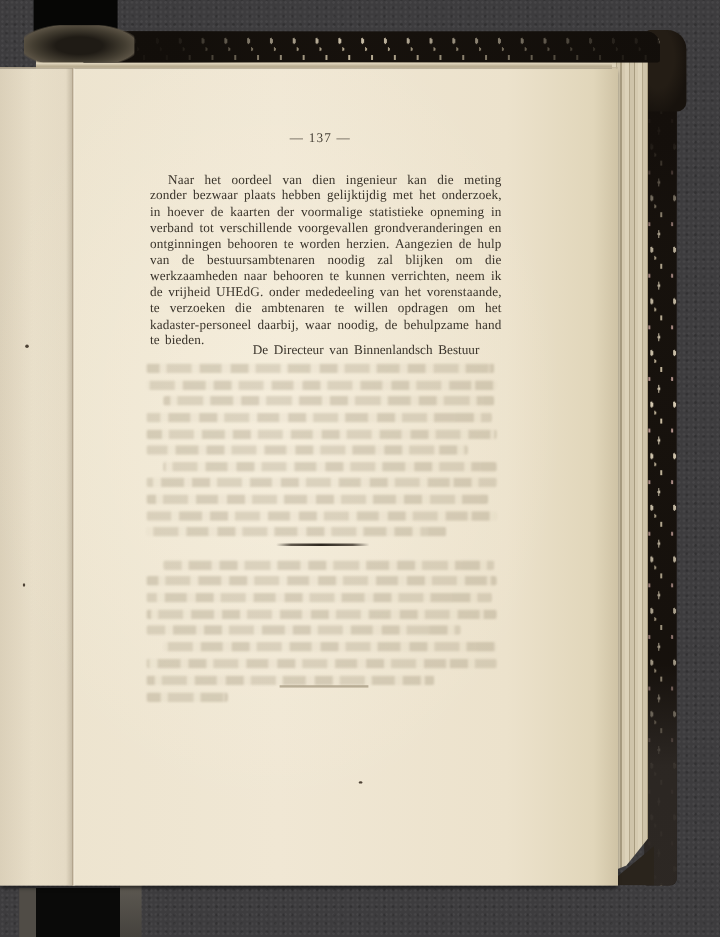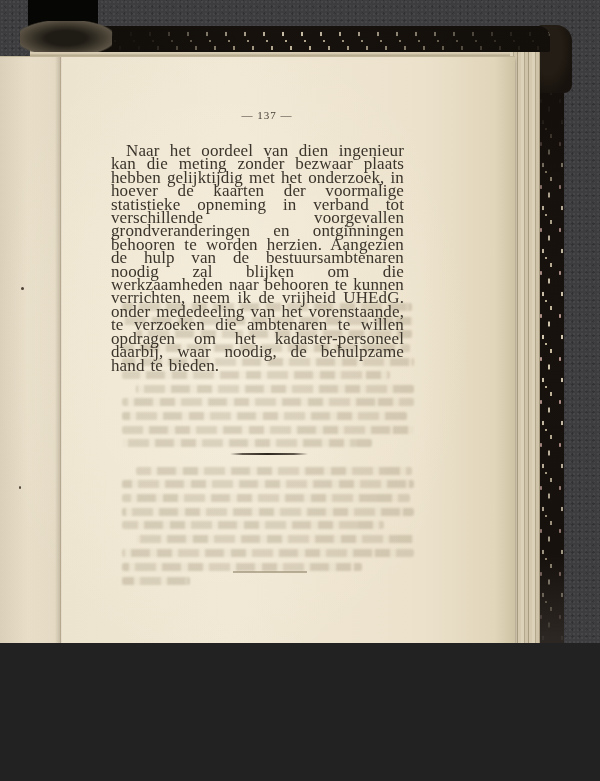--- a/index.html
+++ b/index.html
@@ -1,17 +1,17 @@
 <!DOCTYPE html>
 <html><head>
 <meta charset="utf-8">
 <style>
   html,body{margin:0;padding:0;background:#222;}
   .scene{
-    position:relative;width:600px;height:643px;overflow:hidden;
+    position:relative;width:600px;height:781px;overflow:hidden;
     background-color:#3d3c3e;
     background-image:
       radial-gradient(rgba(255,255,255,0.05) 1px, transparent 1.2px),
       radial-gradient(rgba(0,0,0,0.18) 1px, transparent 1.2px);
     background-size:4px 4px,7px 7px;
     background-position:0 0,2px 3px;
     font-family:"Liberation Serif","DejaVu Serif",serif;
   }
   
   .gap-top{position:absolute;left:28px;top:0;width:70px;height:34px;background:#060605;}
@@ -63,22 +63,22 @@
   }
   .left-shade{position:absolute;left:0;top:0;width:61px;height:100%;
     background:linear-gradient(90deg,rgba(110,100,80,.10),rgba(110,100,80,.02) 45%,
       rgba(150,130,100,.10) 90%,rgba(110,95,70,.35) 100%);}
   .fold{position:absolute;left:60px;top:0;width:2px;height:100%;
     background:linear-gradient(90deg,rgba(135,115,88,.55),rgba(244,237,220,.9));}
   
   .content{position:absolute;inset:0;z-index:2;color:#3b352c;}
   .pageno{position:absolute;left:121px;top:52px;width:292px;text-align:center;
     font-size:11px;letter-spacing:1px;color:#453f35;}
-  .para{position:absolute;left:111px;top:87px;width:293px;margin:0;
-    font-size:17px;line-height:13.4px;text-align:justify;text-indent:15px;
+  .para{position:absolute;left:125px;top:87px;width:293px;margin:0;
+    font-size:11px;line-height:13.4px;text-align:justify;text-indent:15px;
     letter-spacing:.12px;word-spacing:1.5px;color:#3a342b;}
   .closing{position:absolute;left:121px;top:229px;width:292px;text-align:center;
     transform:translateX(38px);font-size:11px;word-spacing:2px;}
   .signature{position:absolute;left:121px;top:255px;width:292px;text-align:center;
     transform:translateX(74px);font-size:11px;}
   .sig-name{font-variant:small-caps;letter-spacing:1px;margin-left:5px;}
   .rule{position:absolute;left:230px;top:396px;width:78px;height:2px;border-radius:1px;
     background:linear-gradient(90deg,rgba(58,50,40,0),rgba(58,50,40,.8) 16%,#2c261e 48%,
       rgba(58,50,40,.8) 82%,rgba(58,50,40,0));}
   
@@ -138,20 +138,21 @@
       <div class="gl" style="top:478px;left:136px;width:278px;background-position:-17px 0"></div>
       <div class="gl" style="top:492px;left:122px;width:292px;background-position:-39px 0"></div>
       <div class="gl" style="top:506px;left:122px;width:240px;background-position:-8px 0"></div>
       <div class="gr" style="top:514px;left:233px;width:74px"></div>
       <div class="gl" style="top:520px;left:122px;width:68px;background-position:-3px 0"></div>
     </div>
 
     <div class="content">
       <div class="pageno">— 137 —</div>
       <p class="para">Naar het oordeel van dien ingenieur kan die meting zonder bezwaar plaats hebben gelijktijdig met het onderzoek, in hoever de kaarten der voormalige statistieke opneming in verband tot verschillende voorgevallen grondveranderingen en ontginningen behooren te worden herzien. Aangezien de hulp van de bestuursambtenaren noodig zal blijken om die werkzaamheden naar behooren te kunnen verrichten, neem ik de vrijheid UHEdG. onder mededeeling van het vorenstaande, te verzoeken die ambtenaren te willen opdragen om het kadaster-personeel daarbij, waar noodig, de behulpzame hand te bieden.</p>
+      <div class="closing">De Directeur van Binnenlandsch Bestuur</div>
       <div class="rule"></div>
     </div>
 
     <div class="speck" style="left:21px;top:230px;width:3px;height:3px"></div>
     <div class="speck" style="left:19px;top:429px;width:2px;height:3px"></div>
     <div class="speck" style="left:299px;top:594px;width:3px;height:2px"></div>
   </div>
 
 </div>
 

